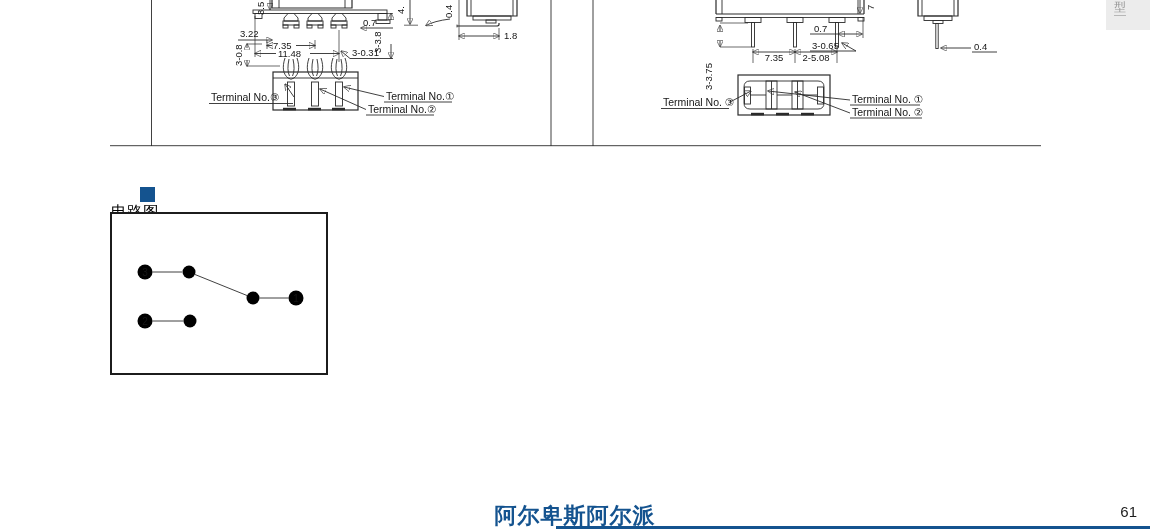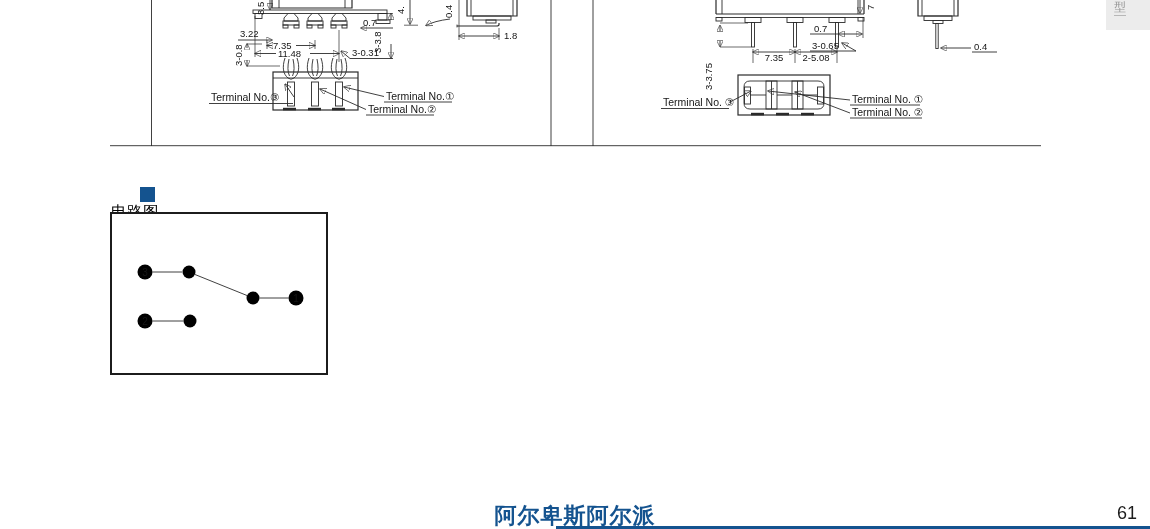--- a/index.html
+++ b/index.html
@@ -17,21 +17,21 @@
   }
   .section-head .sq{width:15px;height:15px;background:#14538f;margin-right:4px;flex:0 0 auto;}
   .section-head .tt{font-size:15.5px;color:#000;letter-spacing:0.5px;}
   .circuit-box{
     position:absolute;left:110px;top:212px;width:214px;height:159px;border:2px solid #1c1c1c;background:#fff;
   }
   .brand{
     position:absolute;left:0;right:0;top:501px;text-align:center;
     font-size:22px;font-weight:bold;color:#14538f;letter-spacing:1px;
   }
-  .pagenum{position:absolute;right:13px;top:503px;font-size:18px;color:#1c1c1c;}
+  .pagenum{position:absolute;right:13px;top:503px;font-size:15px;color:#1c1c1c;}
   .accent-bar{position:absolute;left:556px;right:0;bottom:0;height:3px;background:#14538f;}
   svg{display:block;}
   svg text{fill:#151515;font-size:9.5px;font-family:"Liberation Sans",sans-serif;}
   svg text.term{font-size:10.5px;}
   svg text.node{font-size:10px;}
   .draw line,.draw path,.draw rect{stroke:#2b2b2b;fill:none;stroke-width:0.9;}
   .draw .thick{stroke-width:1.2;}
   .draw .fillbar{fill:#2b2b2b;stroke:none;}
   .draw .ext{stroke-width:0.7;}
 </style>

